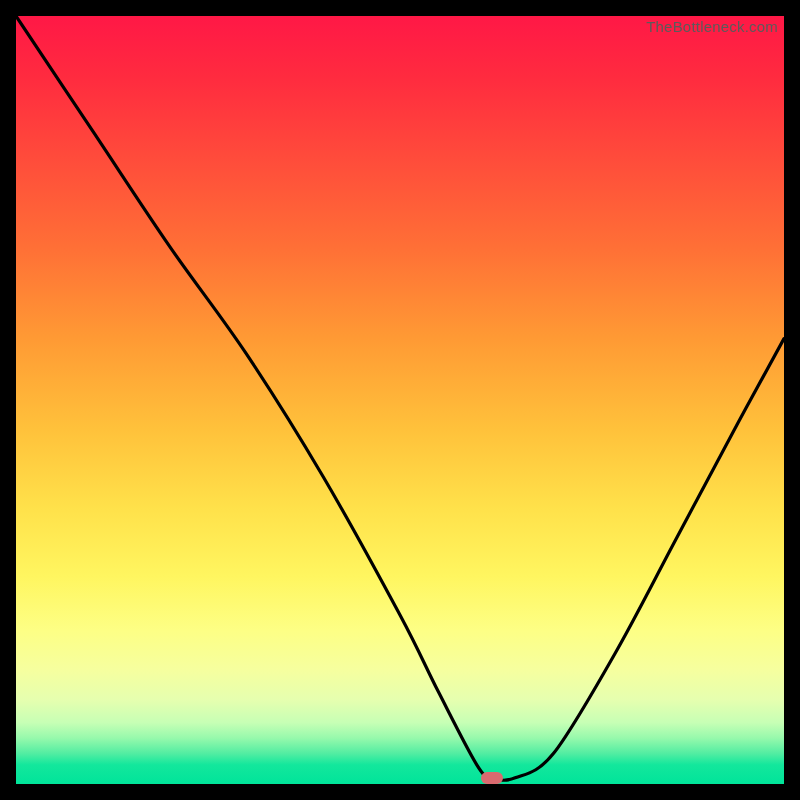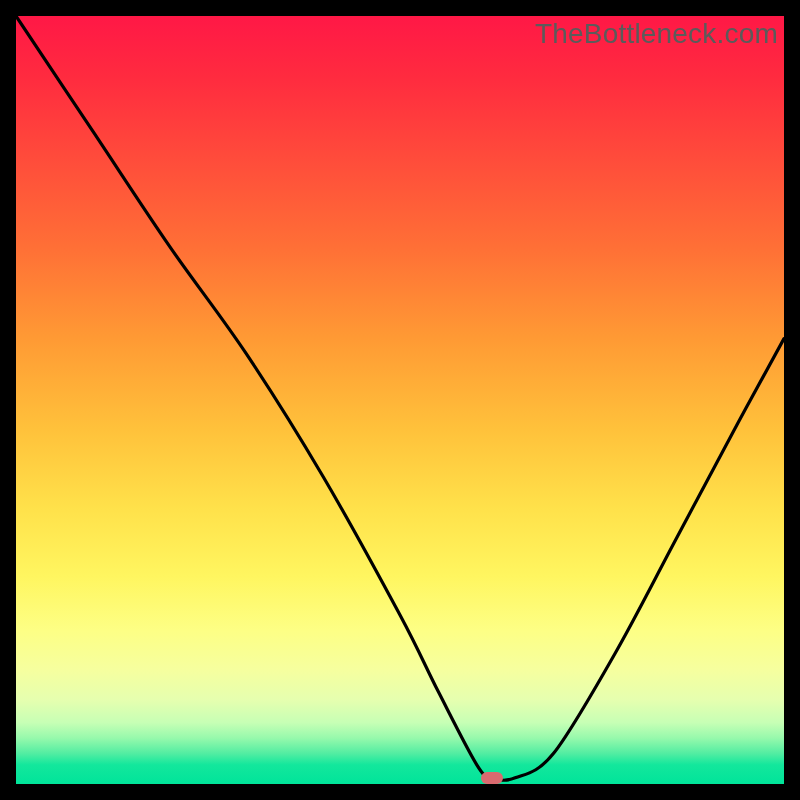--- a/index.html
+++ b/index.html
@@ -40,21 +40,21 @@
       #53eda2 96%,
       #13e79c 97.5%,
       #00e49a 100%
     );
   }
   .attribution {
     position: absolute;
     top: 2px;
     right: 6px;
     color: #5b5b5b;
-    font-size: 28px;
+    font-size: 15px;
     font-weight: 500;
     letter-spacing: 0.2px;
     user-select: none;
   }
   svg.curve {
     position: absolute;
     left: 0;
     top: 0;
     width: 768px;
     height: 768px;

